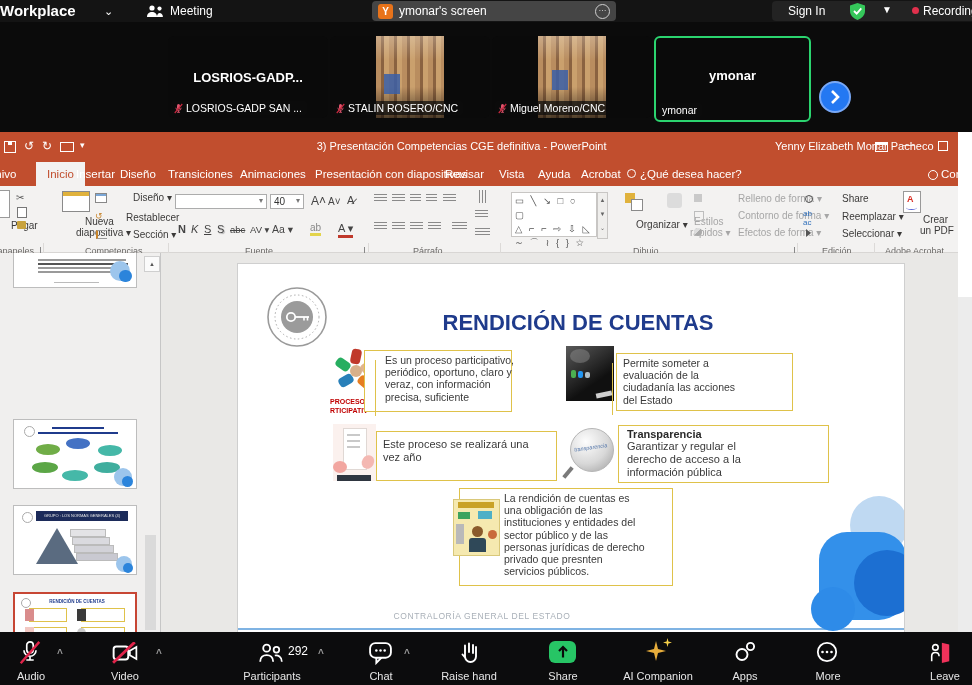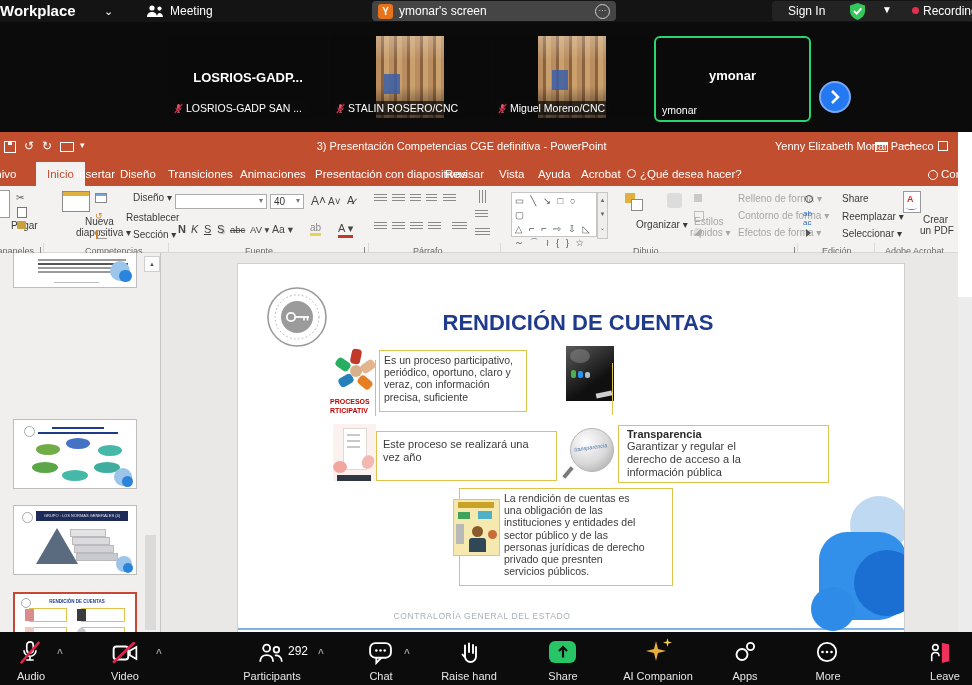--- a/index.html
+++ b/index.html
@@ -365,31 +365,34 @@
           <div class="abs" style="left:5px;top:10px;width:10px;height:15px;background:#27AE60;border-radius:4px;transform:rotate(-55deg)"></div>
           <div class="abs" style="left:30px;top:12px;width:10px;height:15px;background:#E2B58C;border-radius:4px;transform:rotate(55deg)"></div>
           <div class="abs" style="left:8px;top:26px;width:10px;height:15px;background:#2980B9;border-radius:4px;transform:rotate(-120deg)"></div>
           <div class="abs" style="left:27px;top:28px;width:10px;height:15px;background:#E67E22;border-radius:4px;transform:rotate(130deg)"></div>
           <div class="abs" style="left:17px;top:18px;width:12px;height:12px;background:#D8B08A;border-radius:50%"></div>
         </div>
         <div class="abs" style="left:92px;top:133px;font-size:7px;font-weight:bold;color:#C00000;line-height:1.3">
           <div>PROCESOS</div>
             <div>RTICIPATIV</div>
         </div>
-        <div class="abs ybox" style="left:141px;top:86px;width:148px;height:62px;padding:3px 4px">
+        <div class="abs ybox" style="left:126px;top:86px;width:148px;height:62px;padding:3px 20px">
           <div class="stx" style="width:136px">Es un proceso participativo, periódico, oportuno, claro y veraz, con información precisa, suficiente</div>
         </div>
         <div class="abs" style="left:137px;top:96px;width:1px;height:56px;background:#DFC24A"></div>
 
         <div class="abs" style="left:328px;top:82px;width:48px;height:55px;background:linear-gradient(145deg,#5a5a5a,#101010 65%)">
           <div class="abs" style="left:4px;top:3px;width:20px;height:14px;background:#8a8a8a;border-radius:50%;opacity:.5"></div>
           <div class="abs" style="left:5px;top:24px;width:5px;height:8px;background:#4CAF50;border-radius:2px"></div>
           <div class="abs" style="left:12px;top:25px;width:5px;height:7px;background:#2196F3;border-radius:2px"></div>
           <div class="abs" style="left:19px;top:26px;width:5px;height:6px;background:#B0BEC5;border-radius:2px"></div>
           <div class="abs" style="left:30px;bottom:4px;width:16px;height:5px;background:#cfcfcf;transform:rotate(-12deg)"></div>
+        </div>
+        <div class="abs ybox" style="left:378px;top:89px;width:177px;height:58px;padding:3px 6px">
+          <div class="stx" style="width:127px">Permite someter a evaluación de la ciudadanía las acciones del Estado</div>
         </div>
         <div class="abs" style="left:374px;top:99px;width:1px;height:52px;background:#DFC24A"></div>
 
         <div class="abs" style="left:95px;top:160px;width:43px;height:57px;background:#FBF1EE">
           <div class="abs" style="left:10px;top:4px;width:22px;height:40px;background:#fff;border:1px solid #E0D8D4"></div>
           <div class="abs" style="left:14px;top:10px;width:13px;height:1.5px;background:#C9C9C9"></div>
           <div class="abs" style="left:14px;top:16px;width:13px;height:1.5px;background:#C9C9C9"></div>
           <div class="abs" style="left:14px;top:22px;width:13px;height:1.5px;background:#C9C9C9"></div>
           <div class="abs" style="left:0;bottom:8px;width:14px;height:12px;background:#F2A6A0;border-radius:50%"></div>
           <div class="abs" style="right:2px;bottom:12px;width:12px;height:14px;background:#F4B8B2;border-radius:50%;transform:rotate(30deg)"></div>

